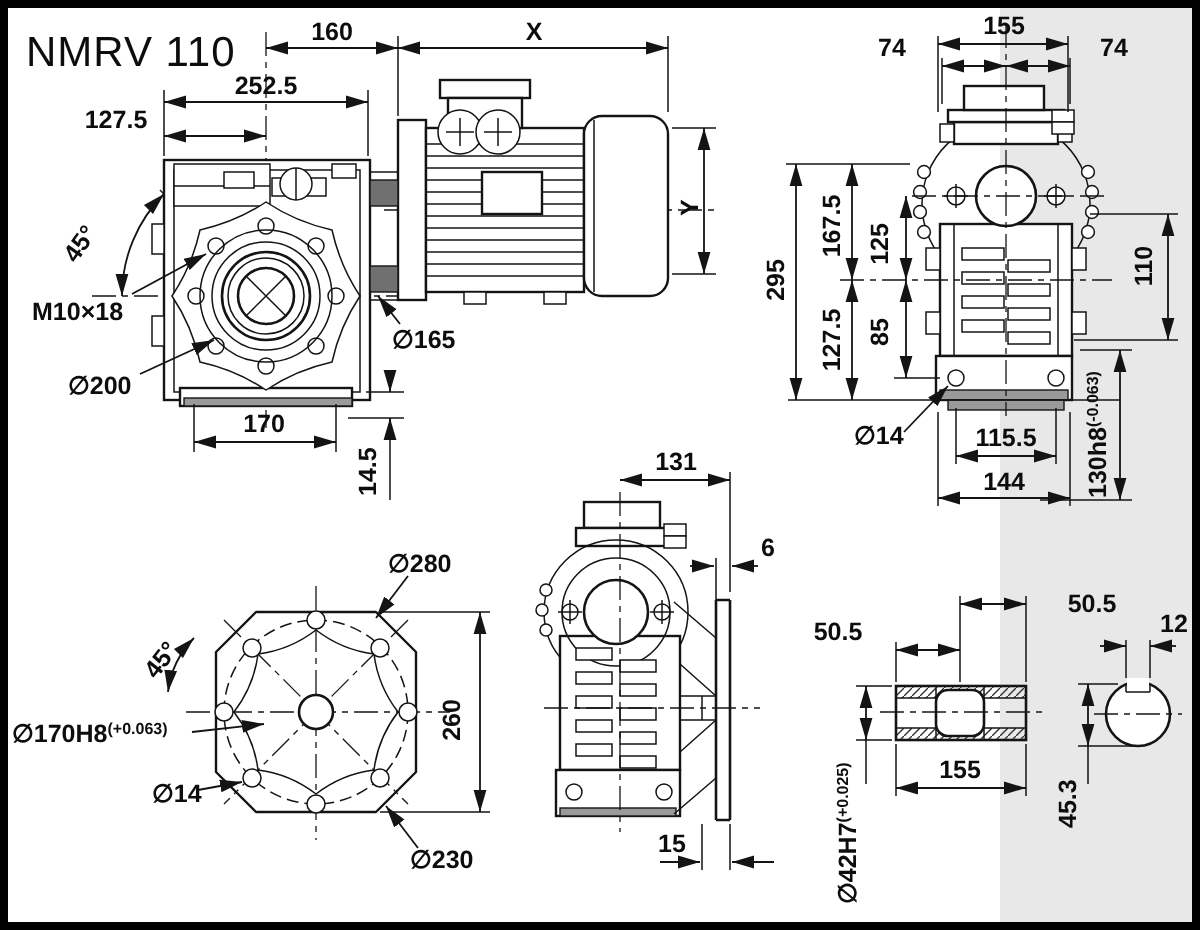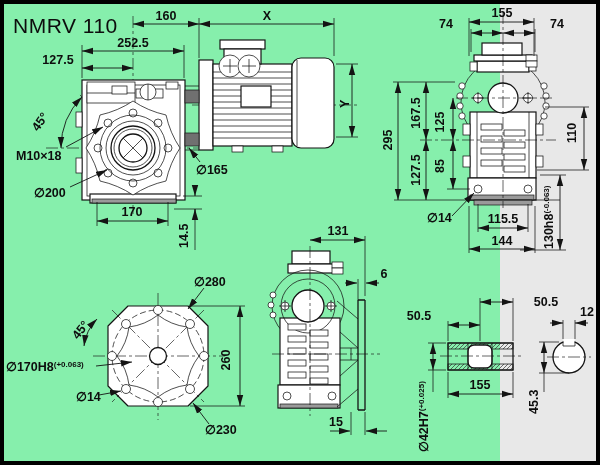--- a/index.html
+++ b/index.html
@@ -1,16 +1,16 @@
 <!DOCTYPE html>
 <html><head>
 <meta charset="utf-8">
 <style>
   html,body{margin:0;padding:0;background:#e8e8e8;}
-  .page{width:500px;height:465px;background:#86efac;position:relative;font-family:"Liberation Sans",sans-serif;}
+  .page{width:500px;height:465px;background:#ffffff;position:relative;font-family:"Liberation Sans",sans-serif;}
   svg{display:block;}
   text{font-family:"Liberation Sans",sans-serif;font-weight:bold;font-size:12.5px;fill:#0d0d0d;}
   .big{font-size:21px;font-weight:500;letter-spacing:0.5px;}
   .sup{font-size:8px;}
   .mid{text-anchor:middle;}
   .o{fill:none;stroke:#141414;stroke-width:1.3;}
   .ow{fill:#ffffff;stroke:#141414;stroke-width:1.3;}
   .w{fill:#ffffff;stroke:#141414;stroke-width:1.2;}
   .wt{fill:#ffffff;stroke:#141414;stroke-width:0.75;}
   .t{fill:none;stroke:#141414;stroke-width:0.75;}

